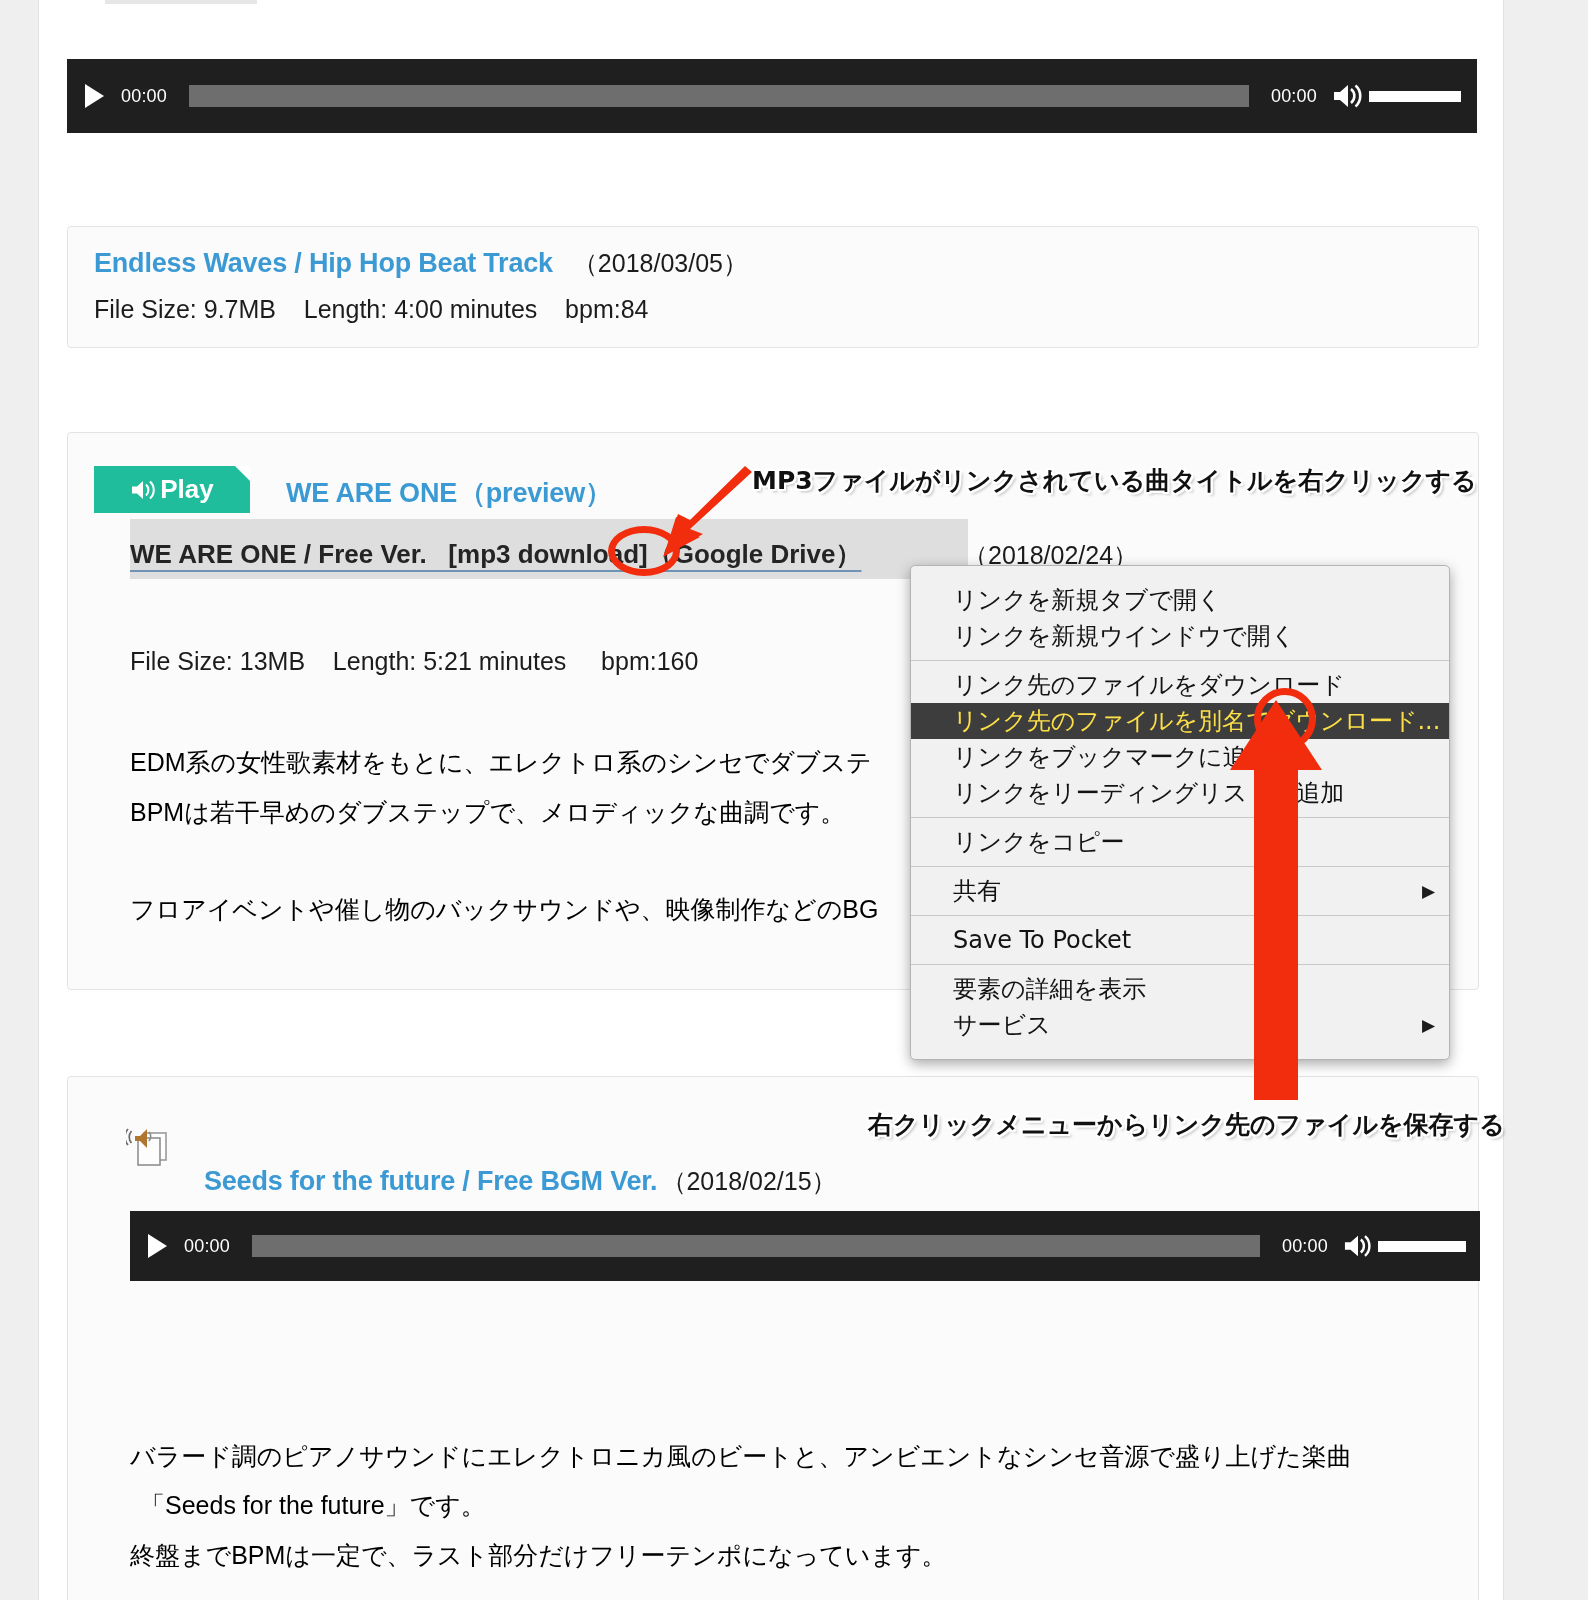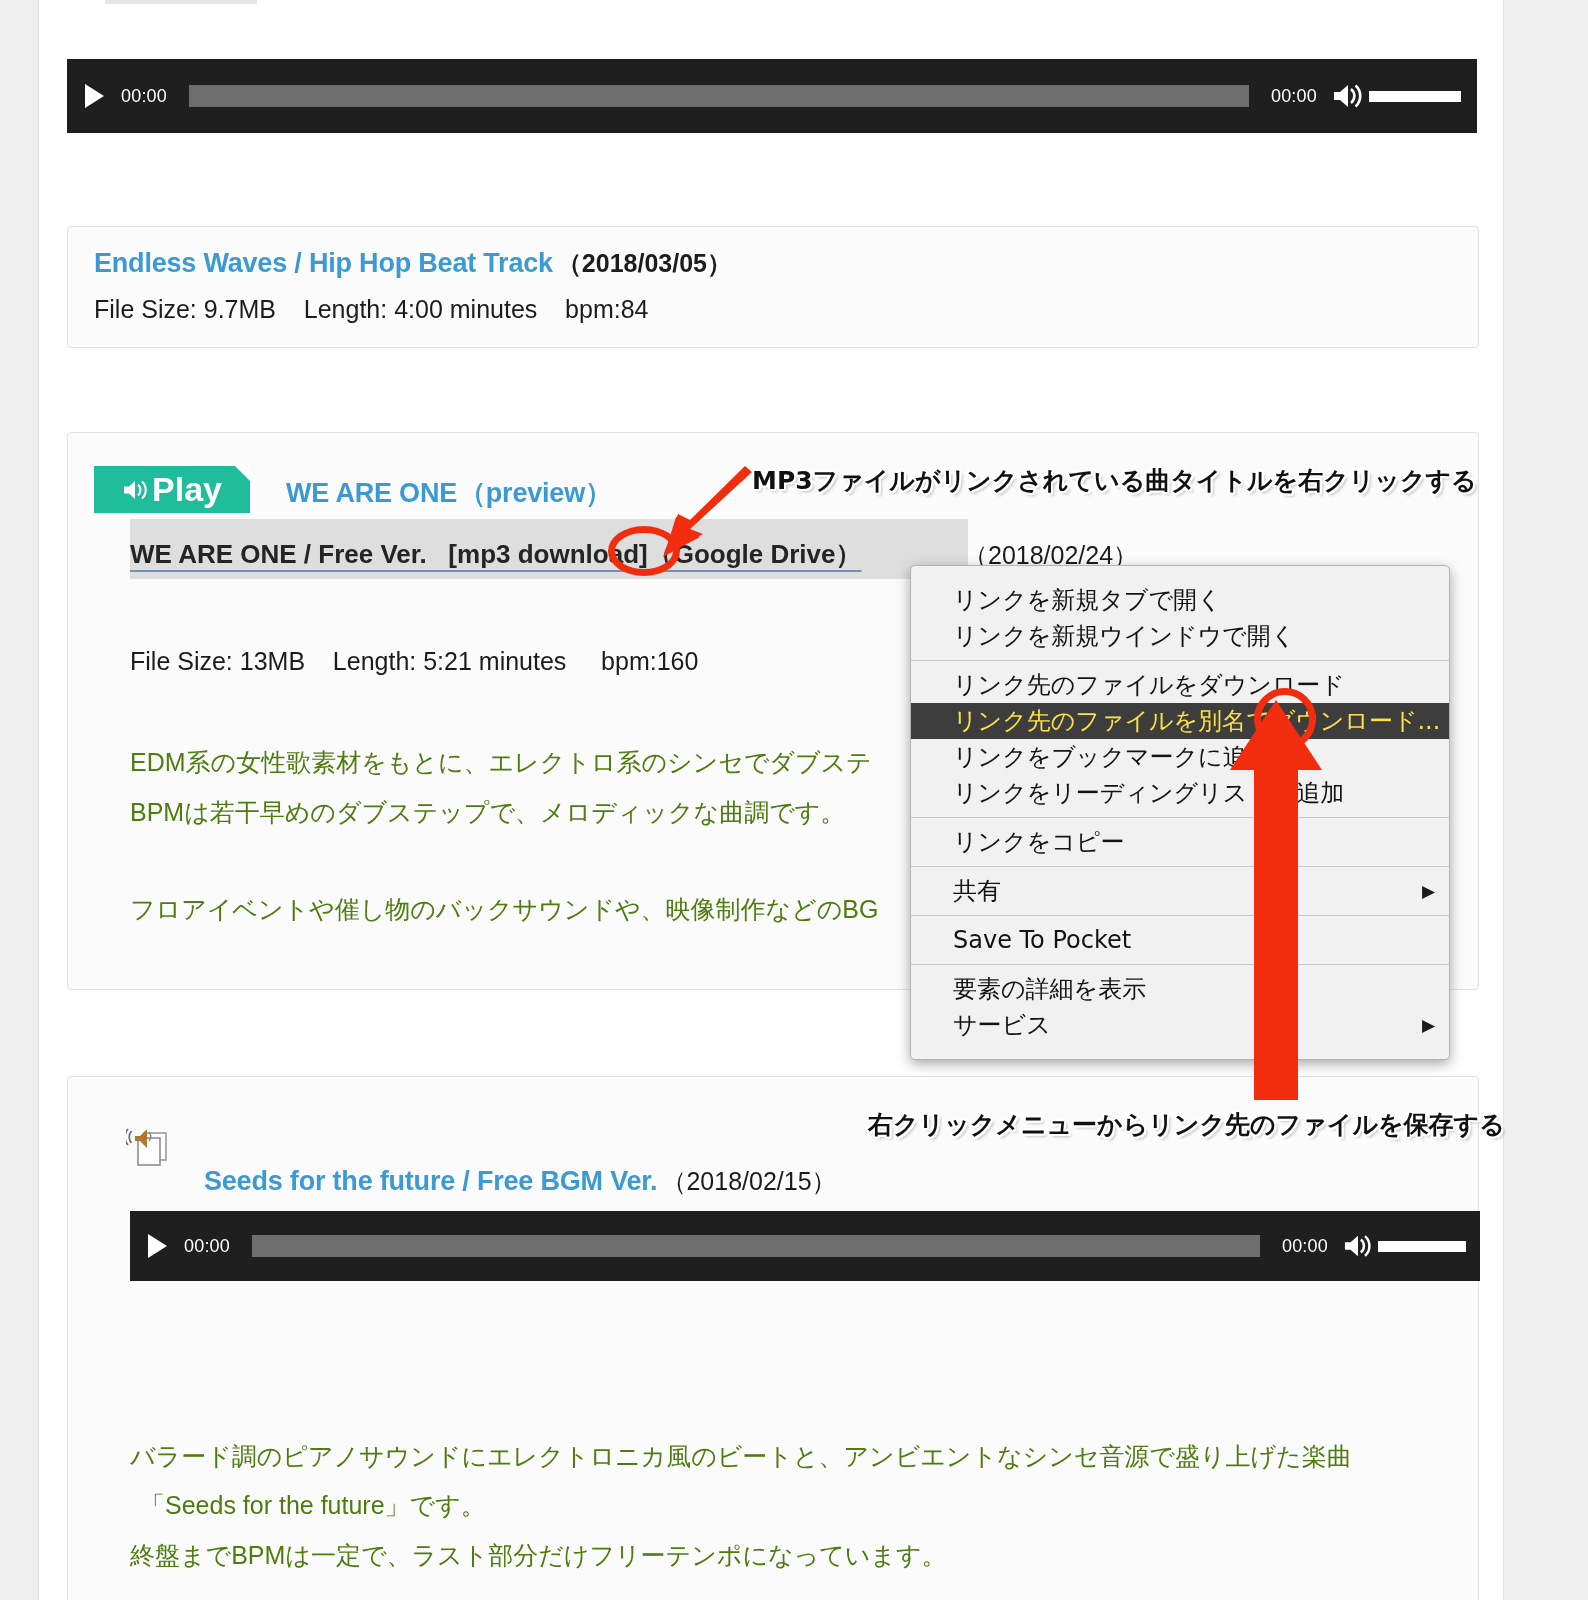--- a/index.html
+++ b/index.html
@@ -93,33 +93,33 @@
     color: #1c1c1c;
     font-size: 25px;
     font-weight: normal;
   }
   .song-meta {
     color: #1c1c1c;
     font-size: 25px;
     white-space: pre;
   }
   .song-desc {
-    color: #4d7c0f;
+    color: #000000;
     font-size: 25px;
     white-space: pre;
   }
 
   
   .play-badge {
     position: absolute;
     width: 156px; height: 47px;
     background: #1fbd9c;
     color: #ffffff;
     font-weight: bold;
-    font-size: 34px;
+    font-size: 26px;
     display: flex; align-items: center; justify-content: center;
     gap: 0;
     cursor: pointer;
   }
   .play-badge::after {
     content: "";
     position: absolute;
     right: 0; top: 0;
     border-top: 15px solid #ffffff;
     border-left: 15px solid transparent;
@@ -231,21 +231,21 @@
           <path d="M20 8 a9 9 0 0 1 0 14" stroke="#ffffff" stroke-width="2.6" fill="none"></path>
           <path d="M24.5 4.5 a14 14 0 0 1 0 21" stroke="#ffffff" stroke-width="2.6" fill="none"></path>
         </svg>
       </div>
       <div class="ap-vol" style="width:92px; margin-right:16px;"></div>
     </div>
 
     <div class="song-box" style="left:28px; top:226px; width:1412px; height:122px;">
       <div style="position:absolute; left:26px; top:20px; display:flex; align-items:baseline;">
         <span class="song-title">Endless Waves / Hip Hop Beat Track</span>
-        <span class="song-date" style="margin-left:4px;font-weight:bold;">（2018/03/05）</span>
+        <span class="song-date" style="margin-left:20px;">（2018/03/05）</span>
       </div>
       <div class="song-meta" style="position:absolute; left:26px; top:68px;">File Size: 9.7MB    Length: 4:00 minutes    bpm:84</div>
     </div>
 
     <div class="song-box" style="left:28px; top:432px; width:1412px; height:558px;">
 
       <div class="play-badge" style="left:26px; top:33px;">
         <span class="badge-spk">
           <svg width="30" height="24" viewBox="0 0 30 24" aria-hidden="true">
             <path d="M2 8.5 h5 l6 -5.5 v18 l-6 -5.5 h-5 z" fill="#ffffff"></path>

